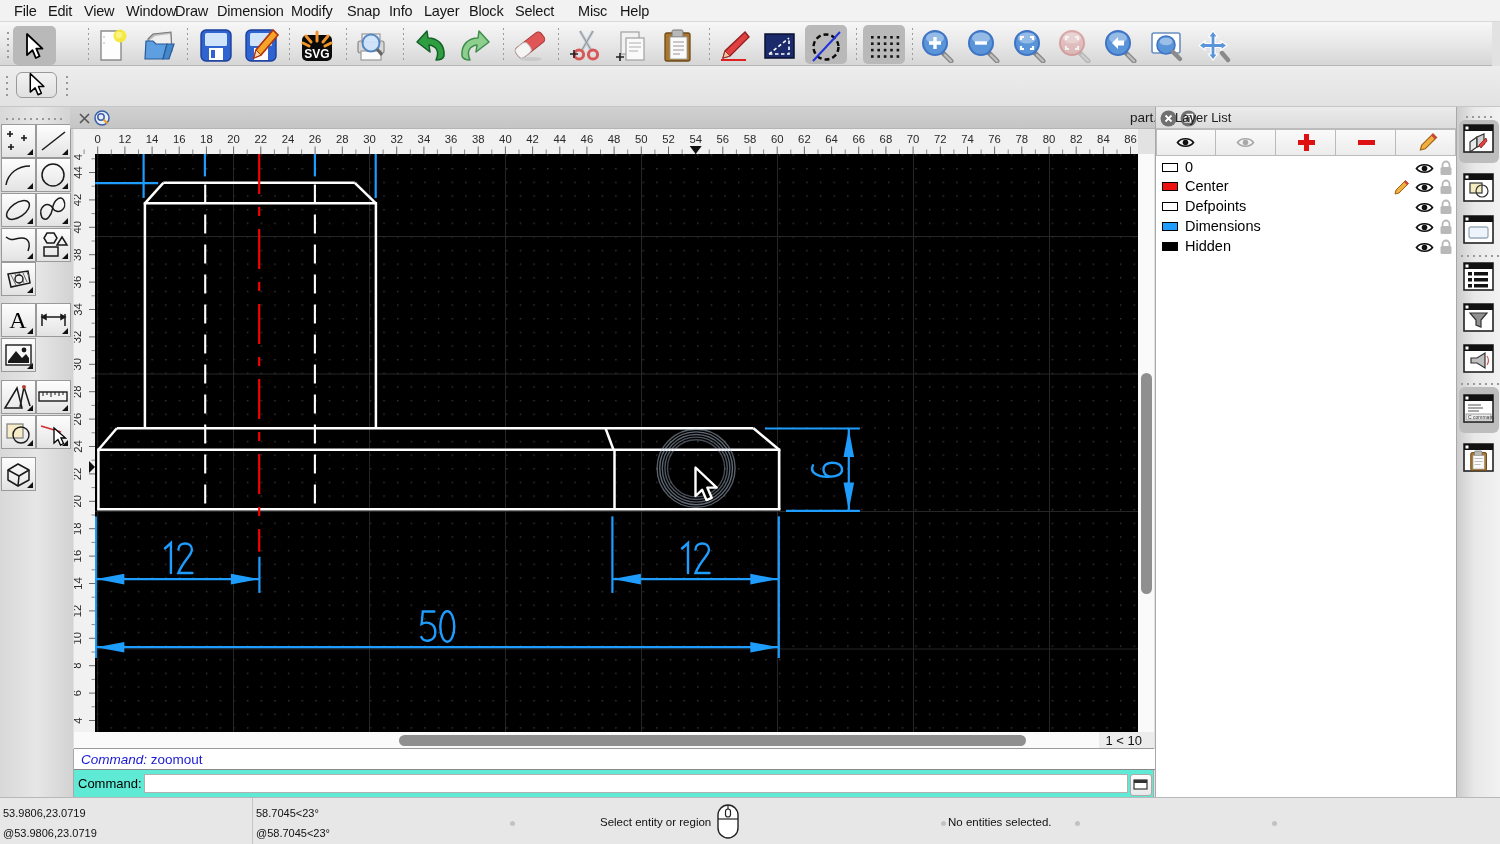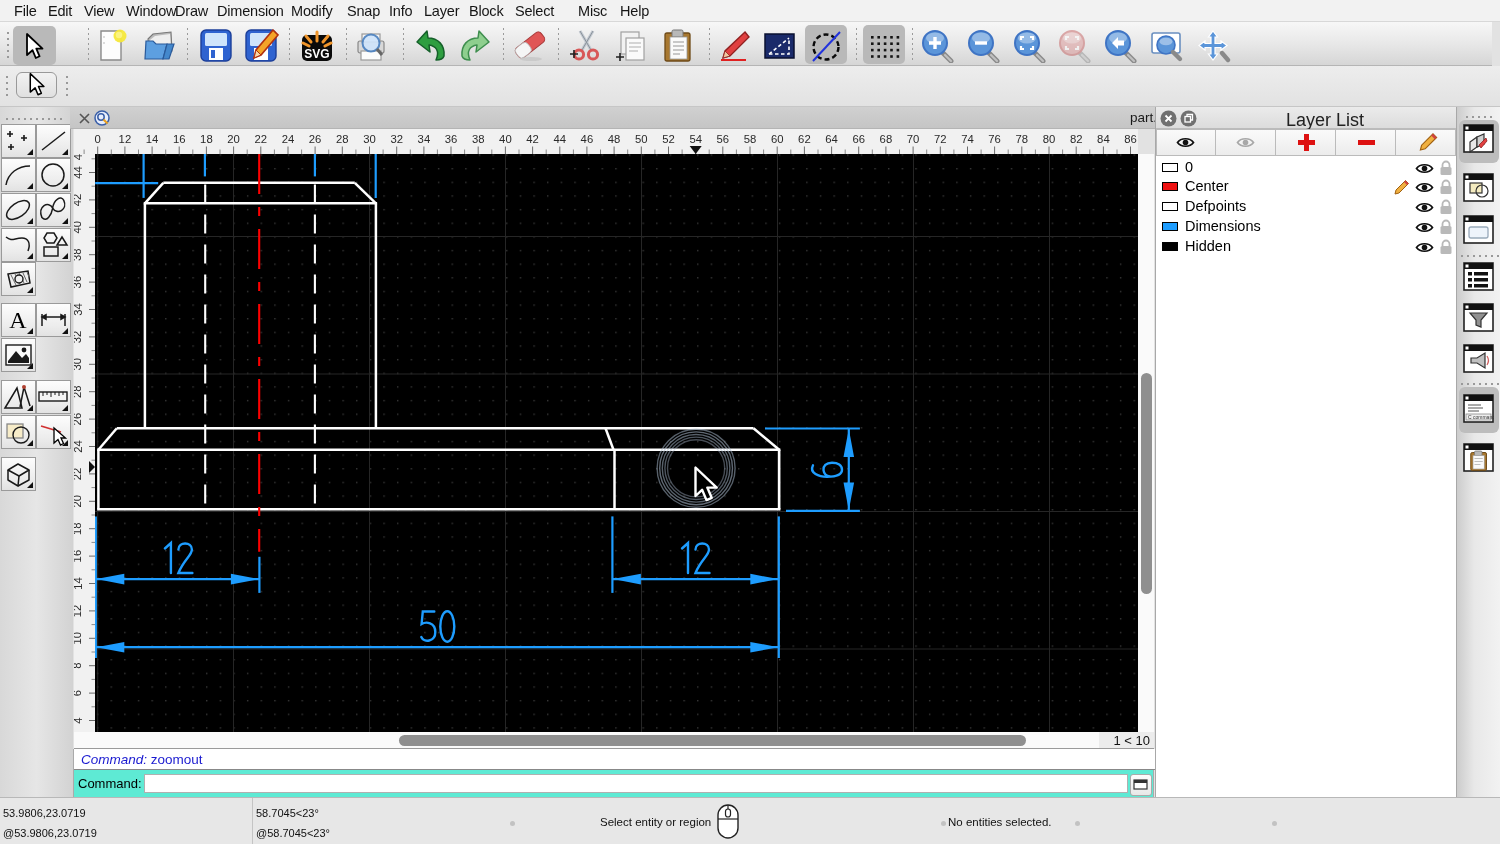--- a/index.html
+++ b/index.html
@@ -19,21 +19,21 @@
 .cornertri{position:absolute;right:2px;bottom:2px;width:0;height:0;border-left:6px solid transparent;border-bottom:6px solid #111;}
 #tabbar{left:70px;top:107px;width:1085px;height:22px;background:linear-gradient(#d0d0d0,#c5c5c5);border-bottom:1px solid #b4b4b4;}
 #hruler{left:74px;top:129px;width:1064px;height:25px;background:#f1f1f1;}
 #vruler{left:74px;top:154px;width:21px;height:578px;background:#f1f1f1;}
 #corner{left:74px;top:129px;width:21px;height:25px;background:#f1f1f1;}
 #canvas{left:95px;top:154px;width:1043px;height:578px;background:#000;}
 #vscroll{left:1138px;top:154px;width:16px;height:578px;background:#fafafa;}
 #vthumb{left:1141px;top:373px;width:11px;height:221px;background:#8f8f8f;border-radius:6px;}
 #hscrollrow{left:74px;top:732px;width:1080px;height:17px;background:#fafafa;border-bottom:1px solid #9a9a9a;}
 #hthumb{left:399px;top:735px;width:627px;height:11px;background:#8f8f8f;border-radius:6px;}
-#gridlbl{left:1099px;top:732px;width:55px;height:17px;background:#ececec;border-bottom:1px solid #9a9a9a;font-size:13px;color:#111;text-align:right;padding-right:4px;line-height:17px;}
+#gridlbl{left:1099px;top:732px;width:55px;height:17px;background:#ececec;border-bottom:1px solid #9a9a9a;font-size:13px;color:#111;text-align:right;padding-right:12px;line-height:17px;}
 #cmddock{left:73px;top:749px;width:1081px;height:48px;background:#5eead4;border-left:1px solid #aaa;border-right:1px solid #aaa;}
 #cmdhist{left:0px;top:0px;width:1081px;height:21px;background:#fff;border-bottom:1px solid #888;
  font-size:13.5px;color:#1a1ad0;line-height:21px;padding-left:7px;}
 #cmdinput{left:70px;top:25px;width:984px;height:19px;background:#fff;border:1px solid #b0b0b0;}
 #cmdbtn{left:1056px;top:25px;width:22px;height:22px;background:linear-gradient(#fdfdfd,#e8e8e8);border:1px solid #aaa;border-radius:3px;}
 #statusbar{left:0;top:797px;width:1500px;height:47px;background:#e7e7e7;border-top:1px solid #b8b8b8;font-size:11px;color:#111;}
 #layerpanel{left:1155px;top:107px;width:302px;height:690px;background:#fff;border-left:1px solid #a8a8a8;border-right:1px solid #a8a8a8;}
 #lptitle{left:0;top:0;width:300px;height:22px;background:linear-gradient(#ebebeb,#dcdcdc);border-bottom:1px solid #bbb;}
 #lptools{left:0;top:22px;width:300px;height:27px;background:#f2f2f2;}
 .lpcell{position:absolute;top:0;width:60px;height:27px;background:linear-gradient(#fafafa,#ececec);border:1px solid #bbb;border-left:none;}
@@ -693,21 +693,21 @@
 <div id="lptitle" class="abs">
 <svg class="abs" style="left:4px;top:3px" width="17" height="17">
         <circle cx="8.5" cy="8.5" r="8" fill="#707070"></circle>
         <path d="M5.5 5.5 L11.5 11.5 M11.5 5.5 L5.5 11.5" stroke="#fff" stroke-width="1.8"></path>
       </svg>
 <svg class="abs" style="left:24px;top:3px" width="17" height="17">
         <circle cx="8.5" cy="8.5" r="8" fill="#707070"></circle>
         <rect x="5" y="6.5" width="5.5" height="5.5" fill="none" stroke="#fff" stroke-width="1.3"></rect>
         <path d="M7 6.5 V4.5 H12.5 V10 H10.5" fill="none" stroke="#fff" stroke-width="1.3"></path>
       </svg>
-<div class="abs" style="left:19px;top:3px;width:300px;text-align:center;font-size:18px;color:#222">Layer List</div>
+<div class="abs" style="left:19px;top:3px;width:300px;font-size:13px;color:#222">Layer List</div>
 </div>
 <div id="lptools" class="abs">
 <div class="lpcell" style="left:0px;border-left:1px solid #bbb;"></div>
 <div class="lpcell" style="left:60px;"></div>
 <div class="lpcell" style="left:120px;"></div>
 <div class="lpcell" style="left:180px;"></div>
 <div class="lpcell" style="left:240px;"></div>
 <svg class="abs" style="left:20px;top:6px" width="19" height="15">
         <path d="M1.5 7.5 C5 2.5 14 2.5 17.5 7.5 C14 12.5 5 12.5 1.5 7.5 Z" fill="none" stroke="#111" stroke-width="1.7"></path>
         <circle cx="9.5" cy="7.5" r="2.8" fill="#111"></circle>

